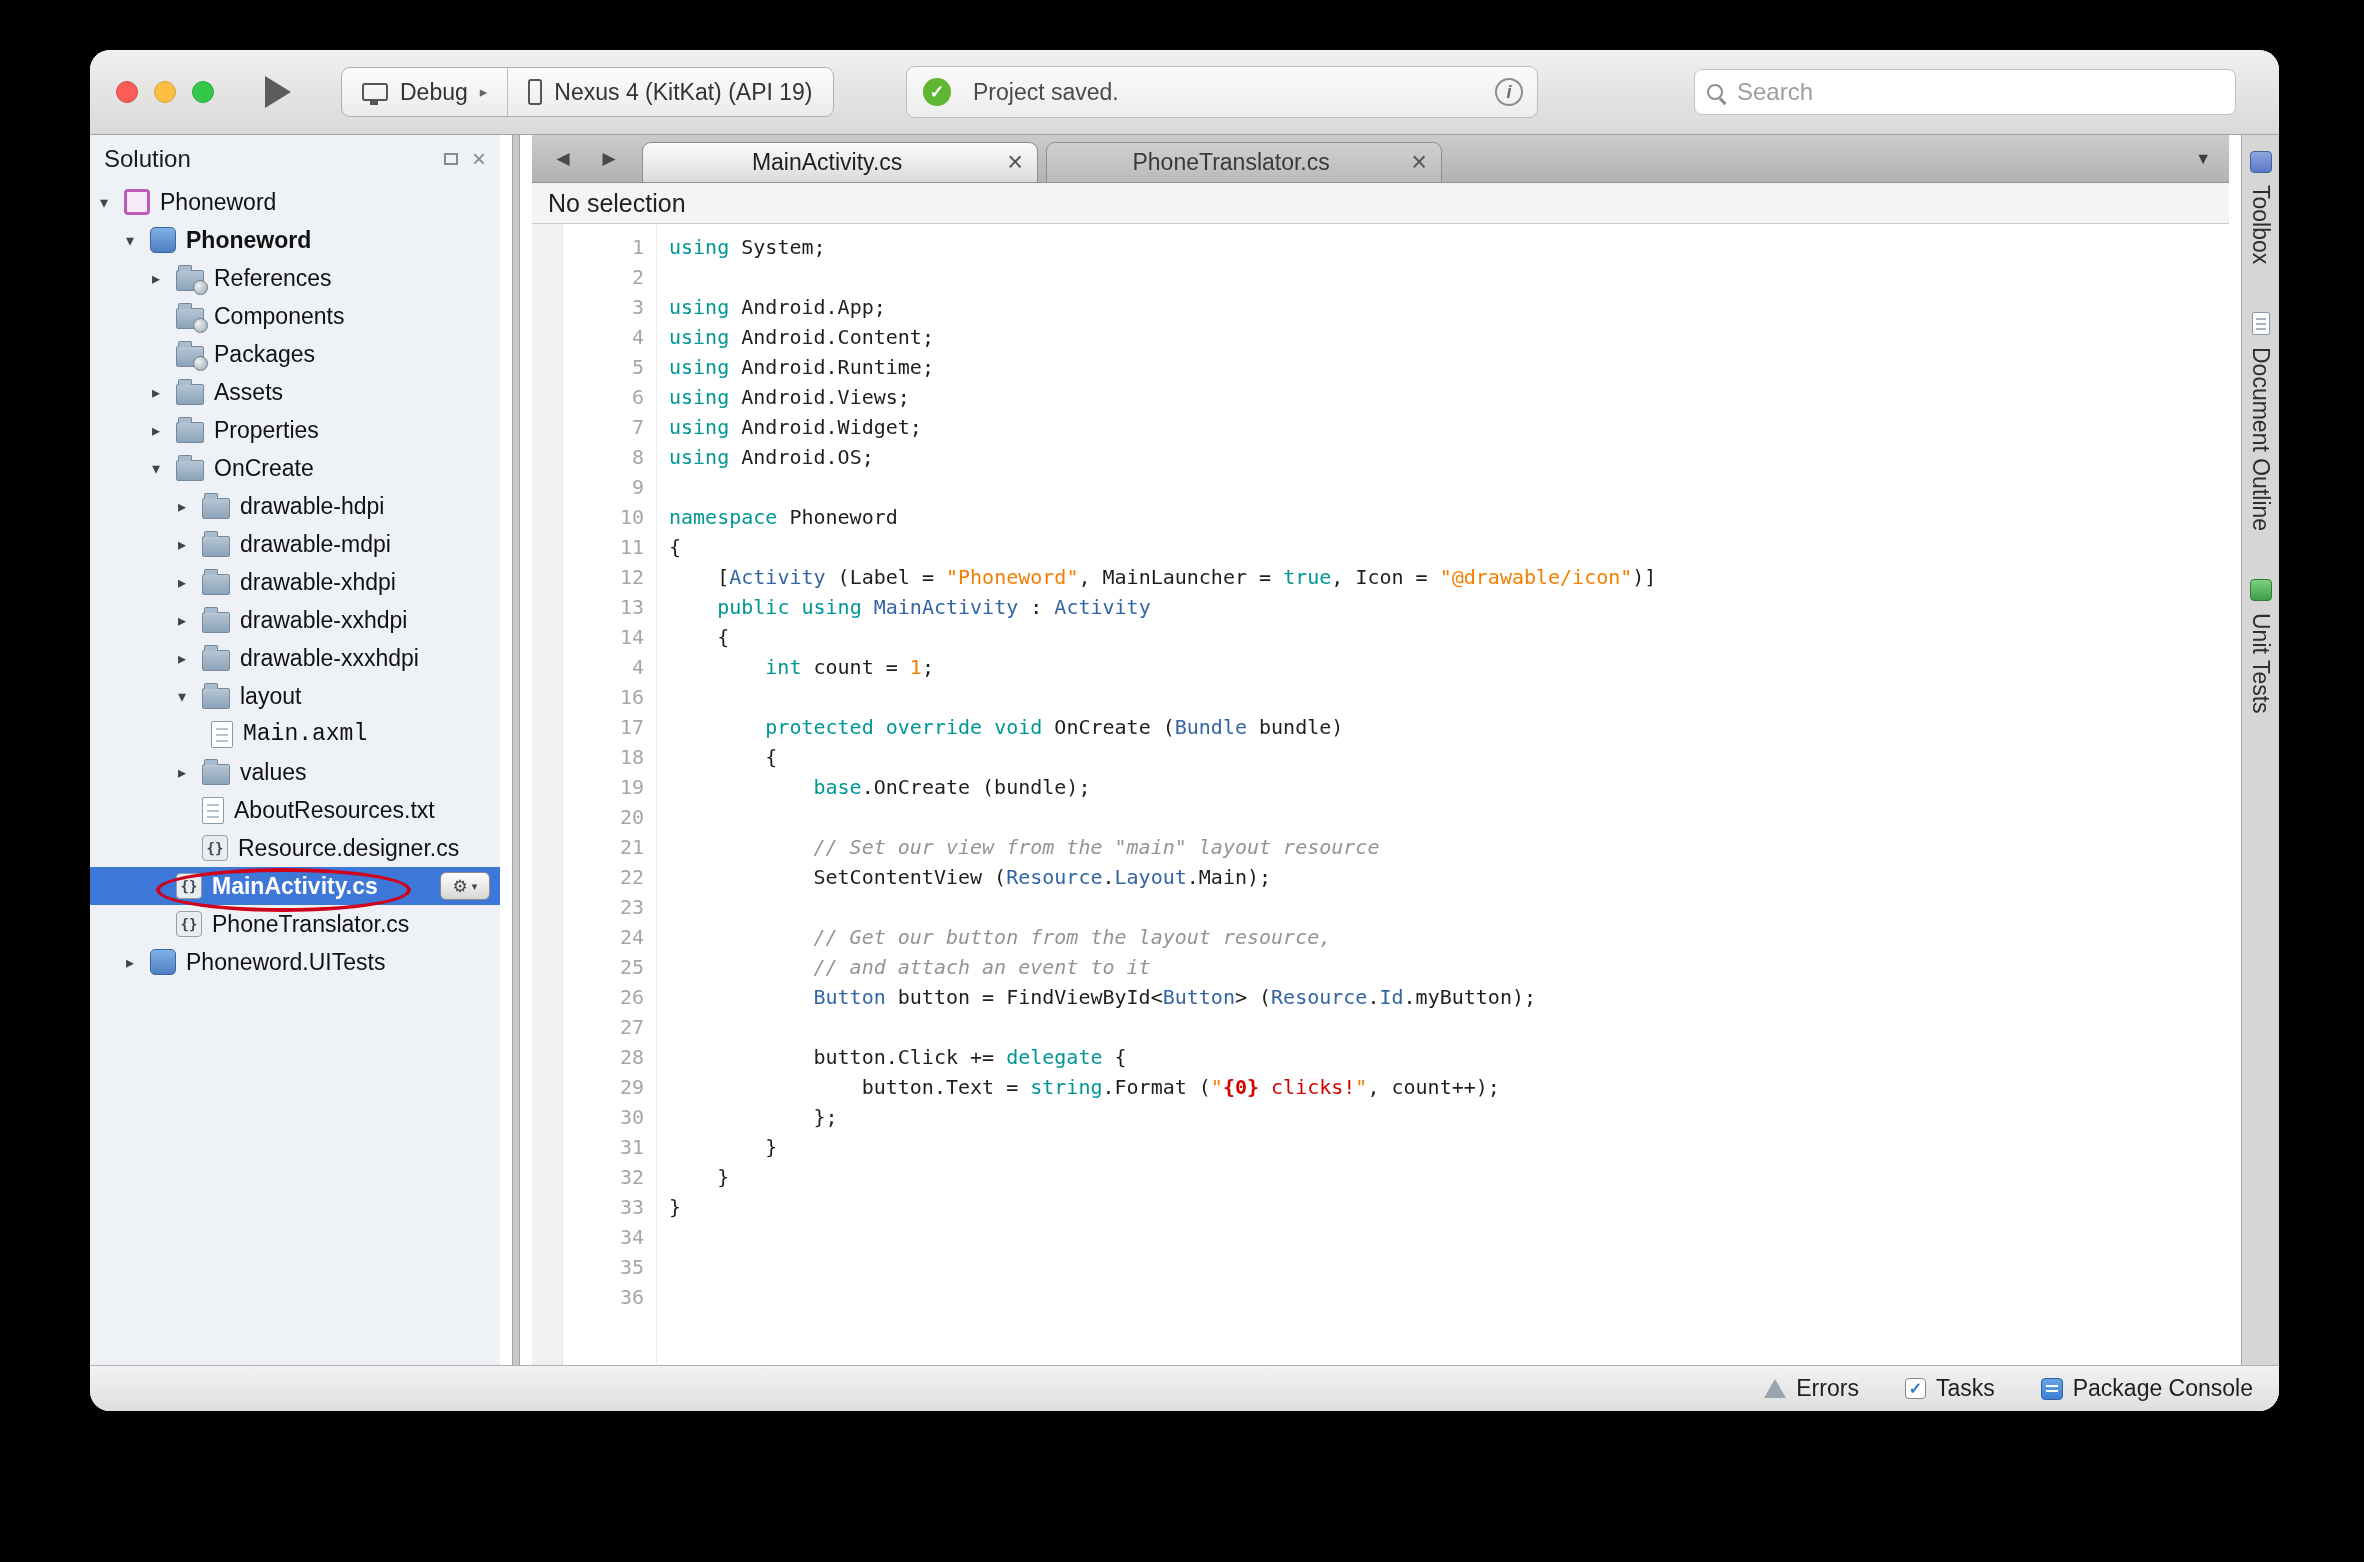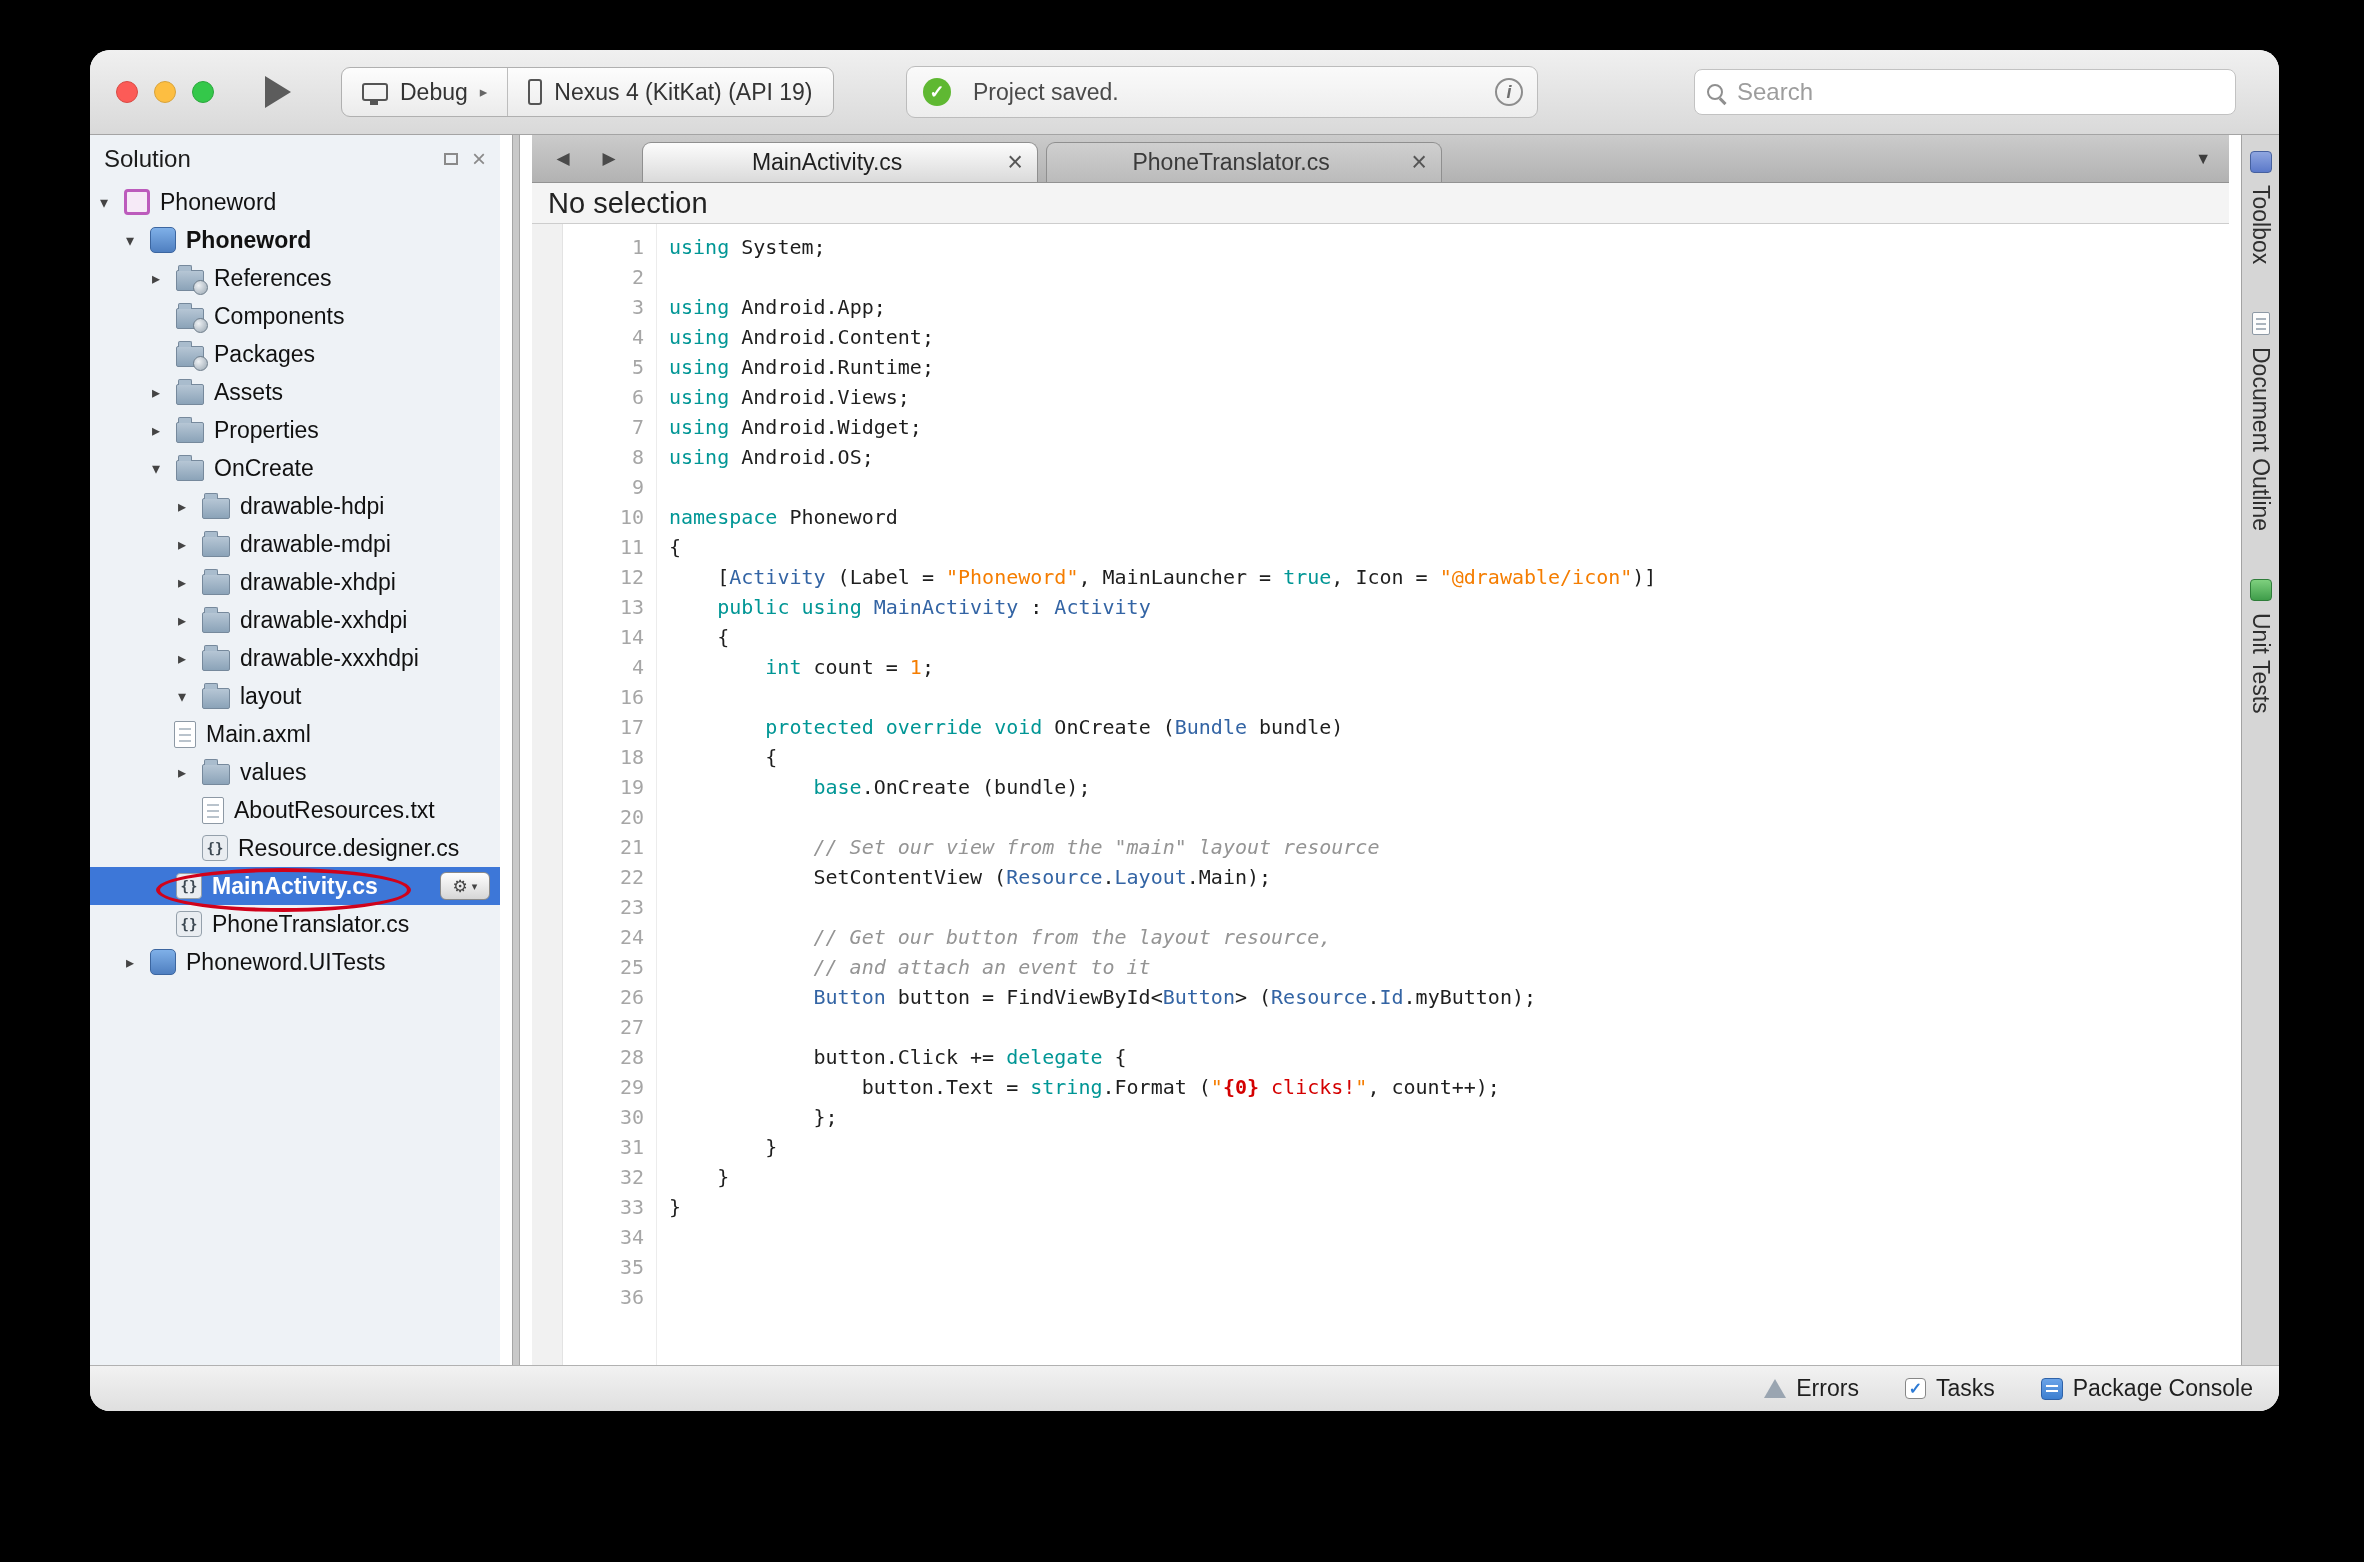--- a/index.html
+++ b/index.html
@@ -62,21 +62,21 @@
   
   .editor-col{flex:1;display:flex;flex-direction:column;min-width:0;background:#fff;}
   .tabbar{position:relative;height:48px;flex:none;background:linear-gradient(#cbcbcb,#b2b2b2);border-bottom:1px solid #929292;display:flex;align-items:flex-end;padding-left:8px;box-sizing:border-box;}
   .nav-btn{align-self:center;width:46px;height:48px;display:flex;align-items:center;justify-content:center;font-size:17px;color:#4a4a4a;}
   .tabs{display:flex;align-items:flex-end;margin-left:10px;overflow:hidden;}
   .tab{width:396px;height:40px;flex:none;display:flex;align-items:center;padding:0 14px;margin-right:8px;border:1px solid #8f8f8f;border-bottom:none;border-radius:9px 9px 0 0;background:linear-gradient(#cfcfcf,#bbbbbb);font-size:23px;color:#3a3a3a;box-sizing:border-box;}
   .tab.active{background:linear-gradient(#fcfcfc,#dadada);color:#1f1f1f;}
   .tab-label{flex:1;text-align:center;overflow:hidden;text-overflow:ellipsis;white-space:nowrap;}
   .tab-close{margin-left:10px;font-size:27px;line-height:1;color:#565656;}
   .tab-dropdown{position:absolute;right:18px;top:0;height:48px;display:flex;align-items:center;font-size:16px;color:#3d3d3d;}
-  .breadcrumb{height:40px;flex:none;background:#f4f4f4;border-bottom:1px solid #cdcdcd;display:flex;align-items:center;padding-left:16px;font-size:29px;color:#222;}
+  .breadcrumb{height:40px;flex:none;background:#f4f4f4;border-bottom:1px solid #cdcdcd;display:flex;align-items:center;padding-left:16px;font-size:25px;color:#222;}
   .code-area{flex:1;display:flex;min-height:0;background:#fff;font-family:"DejaVu Sans Mono",monospace;font-size:20px;line-height:30px;}
   .gutter{width:125px;flex:none;position:relative;background:#fff;border-right:1px solid #ececec;padding-top:8px;box-sizing:border-box;}
   .gutter::before{content:'';position:absolute;left:0;top:0;bottom:0;width:30px;background:#f1f1f1;border-right:1px solid #e3e3e3;}
   .ln{height:30px;text-align:right;padding-right:12px;color:#a6a6a6;position:relative;}
   .code{flex:1;padding-top:8px;padding-left:12px;overflow:hidden;}
   .cl{height:30px;white-space:pre;color:#1e1e1e;}
   .tk-p{color:#1e1e1e;}
   .tk-k{color:#009695;}
   .tk-t{color:#3364a4;}
   .tk-s{color:#f57d00;}
@@ -214,21 +214,21 @@
             <div class="tree-row" style="padding-left: 88px;">
               <span class="tarrow">▸</span>
               <span class="ticon i-folder"></span>
               <span class="tlabel">drawable-xxxhdpi</span>
             </div>
             <div class="tree-row" style="padding-left: 88px;">
               <span class="tarrow">▾</span>
               <span class="ticon i-folder"></span>
               <span class="tlabel">layout</span>
             </div>
-            <div class="tree-row" style="padding-left: 60px;">
+            <div class="tree-row" style="padding-left: 97px; font-family: Liberation Mono, monospace;">
               <span class="tarrow"></span>
               <span class="ticon i-file"></span>
               <span class="tlabel">Main.axml</span>
             </div>
             <div class="tree-row" style="padding-left: 88px;">
               <span class="tarrow">▸</span>
               <span class="ticon i-folder"></span>
               <span class="tlabel">values</span>
             </div>
             <div class="tree-row" style="padding-left: 88px;">

